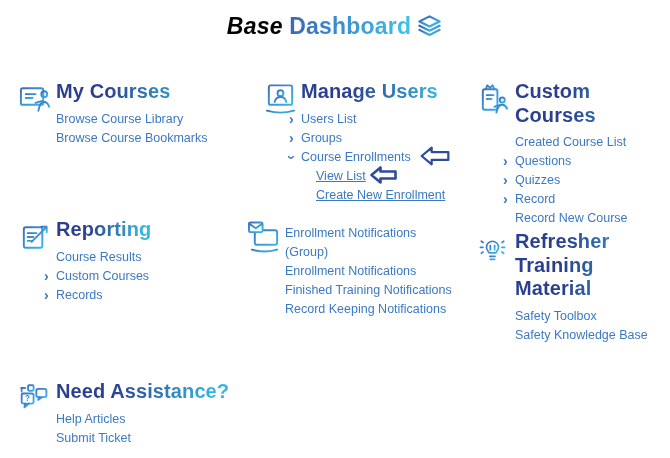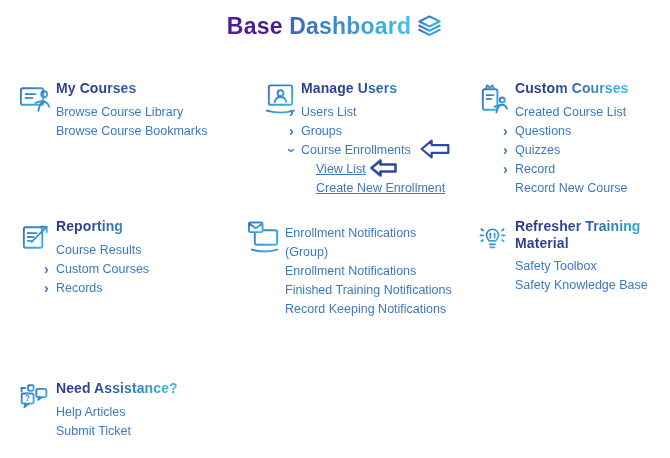--- a/index.html
+++ b/index.html
@@ -8,33 +8,33 @@
     position:relative; background:#ffffff; overflow:hidden;
     font-family:"Liberation Sans", sans-serif;
     -webkit-font-smoothing:antialiased;
   }
   
   .title-row {
     position:absolute; top:13px; left:0; width:100%;
     display:flex; justify-content:center; align-items:center; gap:3px;
   }
   .title-row h1 { font-size:23px; font-weight:bold; letter-spacing:.2px; white-space:pre; }
-  .t1 { color:#4c1d95; }
+  .t1 { color:#000000;font-style:italic; }
   .t2 {
     background:linear-gradient(90deg,#3b66bb 0%,#3cc4ec 100%);
     -webkit-background-clip:text; background-clip:text;
     color:#3b66bb; -webkit-text-fill-color:transparent;
   }
   .logo { width:27px; height:25px; margin-left:2px; }
   
   .section { position:absolute; }
   .sec-icon { position:absolute; left:0; top:0; width:35px; height:38px; }
   .sec-body { margin-left:38px; }
   .sec-title {
-    font-size:14px; font-weight:bold; line-height:1.18; letter-spacing:.1px;
+    font-size:20px; font-weight:bold; line-height:1.18; letter-spacing:.1px;
     background:linear-gradient(90deg,#2b3f8e 0%,#2b3f8e 32%,#35b6e0 92%);
     -webkit-background-clip:text; background-clip:text;
     color:#2b3f8e; -webkit-text-fill-color:transparent;
   }
   .sec-title.wrap { max-width:150px; }
   .sec-list { list-style:none; margin-top:6px; }
   .sec-list li { position:relative; font-size:12.5px; line-height:19px; color:#3b79c2; }
   .sec-list a { color:#3b79c2; text-decoration:none; cursor:pointer; }
   .sec-list a.u { text-decoration:underline; }
   .chev {
@@ -46,21 +46,21 @@
   .l2 { display:block; }
   .l2:empty { display:none; }
   .block-arrow { vertical-align:middle; margin-left:9px; margin-top:-3px; }
   .block-arrow.sm { margin-left:4px; }
   
   #s-my-courses     { left:18px;  top:80px;  }
   #s-manage-users   { left:263px; top:80px;  }
   #s-custom-courses { left:477px; top:80px;  }
   #s-reporting      { left:18px;  top:218px; }
   #s-email-alerts   { left:247px; top:218px; }
-  #s-refresher      { left:477px; top:218px; }
+  #s-refresher      { left:477px; top:230px; }
   #s-assistance     { left:18px;  top:380px; }
 </style>
 </head>
 <body>
 
 <div class="title-row">
   <h1><span class="t1">Base </span><span class="t2">Dashboard</span></h1>
   <svg class="logo" viewBox="0 0 32 28">
     <defs>
         <linearGradient id="g0" x1="0" y1="0" x2="1" y2="1">

